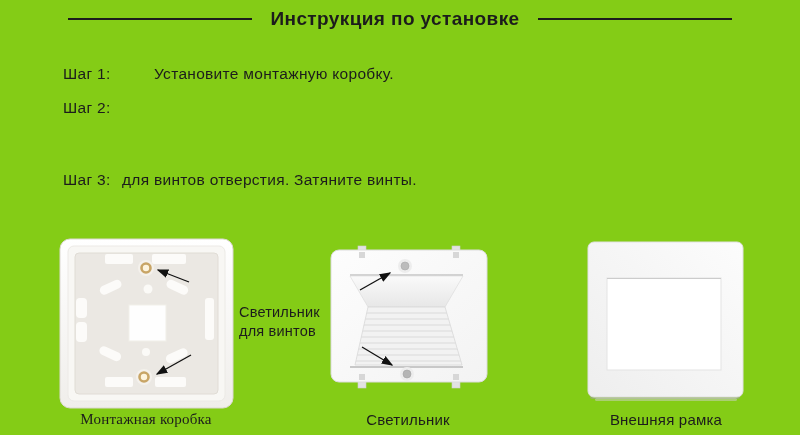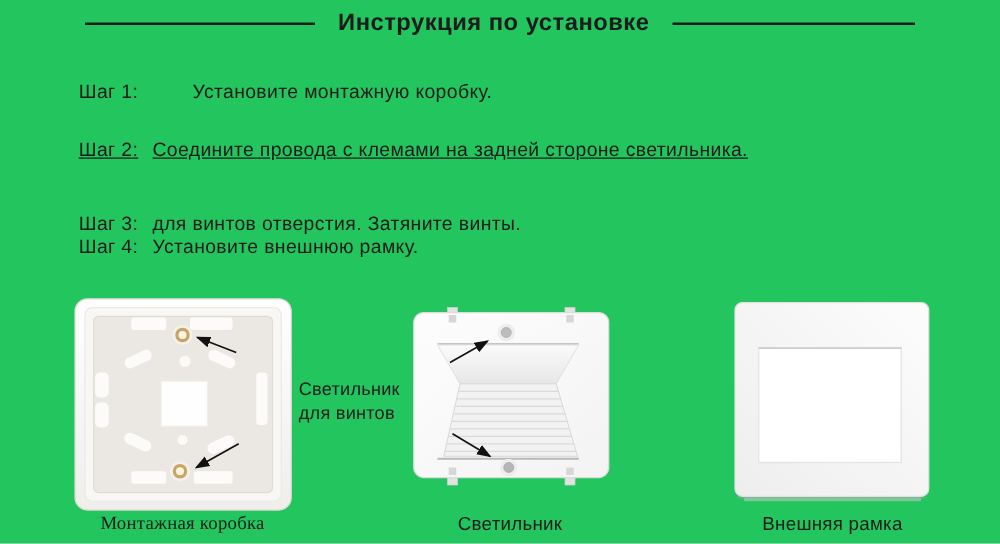--- a/index.html
+++ b/index.html
@@ -6,21 +6,21 @@
   html, body { background: #ffffff; }
   body {
     font-family: "Liberation Sans", "DejaVu Sans", sans-serif;
     color: #1c1c1c;
     width: 800px; height: 435px;
     overflow: hidden;
   }
   .page {
     position: relative;
     width: 800px; height: 435px;
-    background: #22c55e;
+    background: #84cc16;
   }
 
   
   .header {
     position: absolute; top: 8px; left: 0; right: 0;
     display: flex; align-items: center; justify-content: center;
     gap: 18px;
   }
   .header-line {
     height: 2px; background: #1c1c1c; flex: 0 0 auto;
@@ -35,21 +35,21 @@
   
   .step {
     position: absolute; left: 63px;
     display: flex; align-items: flex-start;
     font-size: 15.5px; letter-spacing: 0.3px;
     line-height: 24px;
   }
   .step-label { width: 59px; flex: 0 0 auto; }
   .step-lines { white-space: nowrap; }
   #step-1 { top: 62px; gap: 32px; }
-  #step-2 { top: 109px; text-decoration: underline; }
+  #step-2 { top: 96px; }
   #step-3 { top: 132px; margin-top: 36px; }
   #step-4 { top: 186px; }
 
   
   .figure-svg { position: absolute; display: block; }
   #fig-box   { left: 58px;  top: 236px; }
   #fig-light { left: 328px; top: 241px; }
   #fig-frame { left: 585px; top: 239px; }
 
   .annotation {
@@ -78,34 +78,25 @@
   </div>
 
   <div class="step" id="step-1">
     <div class="step-label">Шаг 1:</div>
     <div class="step-lines">
       <div>Установите монтажную коробку.</div>
     </div>
   </div>
   <div class="step" id="step-2">
     <div class="step-label">Шаг 2:</div>
-    <div class="step-lines">
-      <div>Соедините провода с клемами на задней стороне светильника.</div>
-    </div>
   </div>
   <div class="step" id="step-3">
     <div class="step-label">Шаг 3:</div>
     <div class="step-lines">
       <div>для винтов отверстия. Затяните винты.</div>
-    </div>
-  </div>
-  <div class="step" id="step-4">
-    <div class="step-label">Шаг 4:</div>
-    <div class="step-lines">
-      <div>Установите внешнюю рамку.</div>
     </div>
   </div>
 
   <svg id="fig-box" class="figure-svg" width="178" height="176" viewBox="0 0 178 176">
     <defs>
       <linearGradient id="gBox" x1="0" y1="0" x2="0" y2="1">
         <stop offset="0" stop-color="#ffffff"></stop>
         <stop offset="1" stop-color="#f0eeeb"></stop>
       </linearGradient>
       <marker id="ah1" viewBox="0 0 8 6" markerWidth="9" markerHeight="7" refX="7" refY="3" orient="auto">

